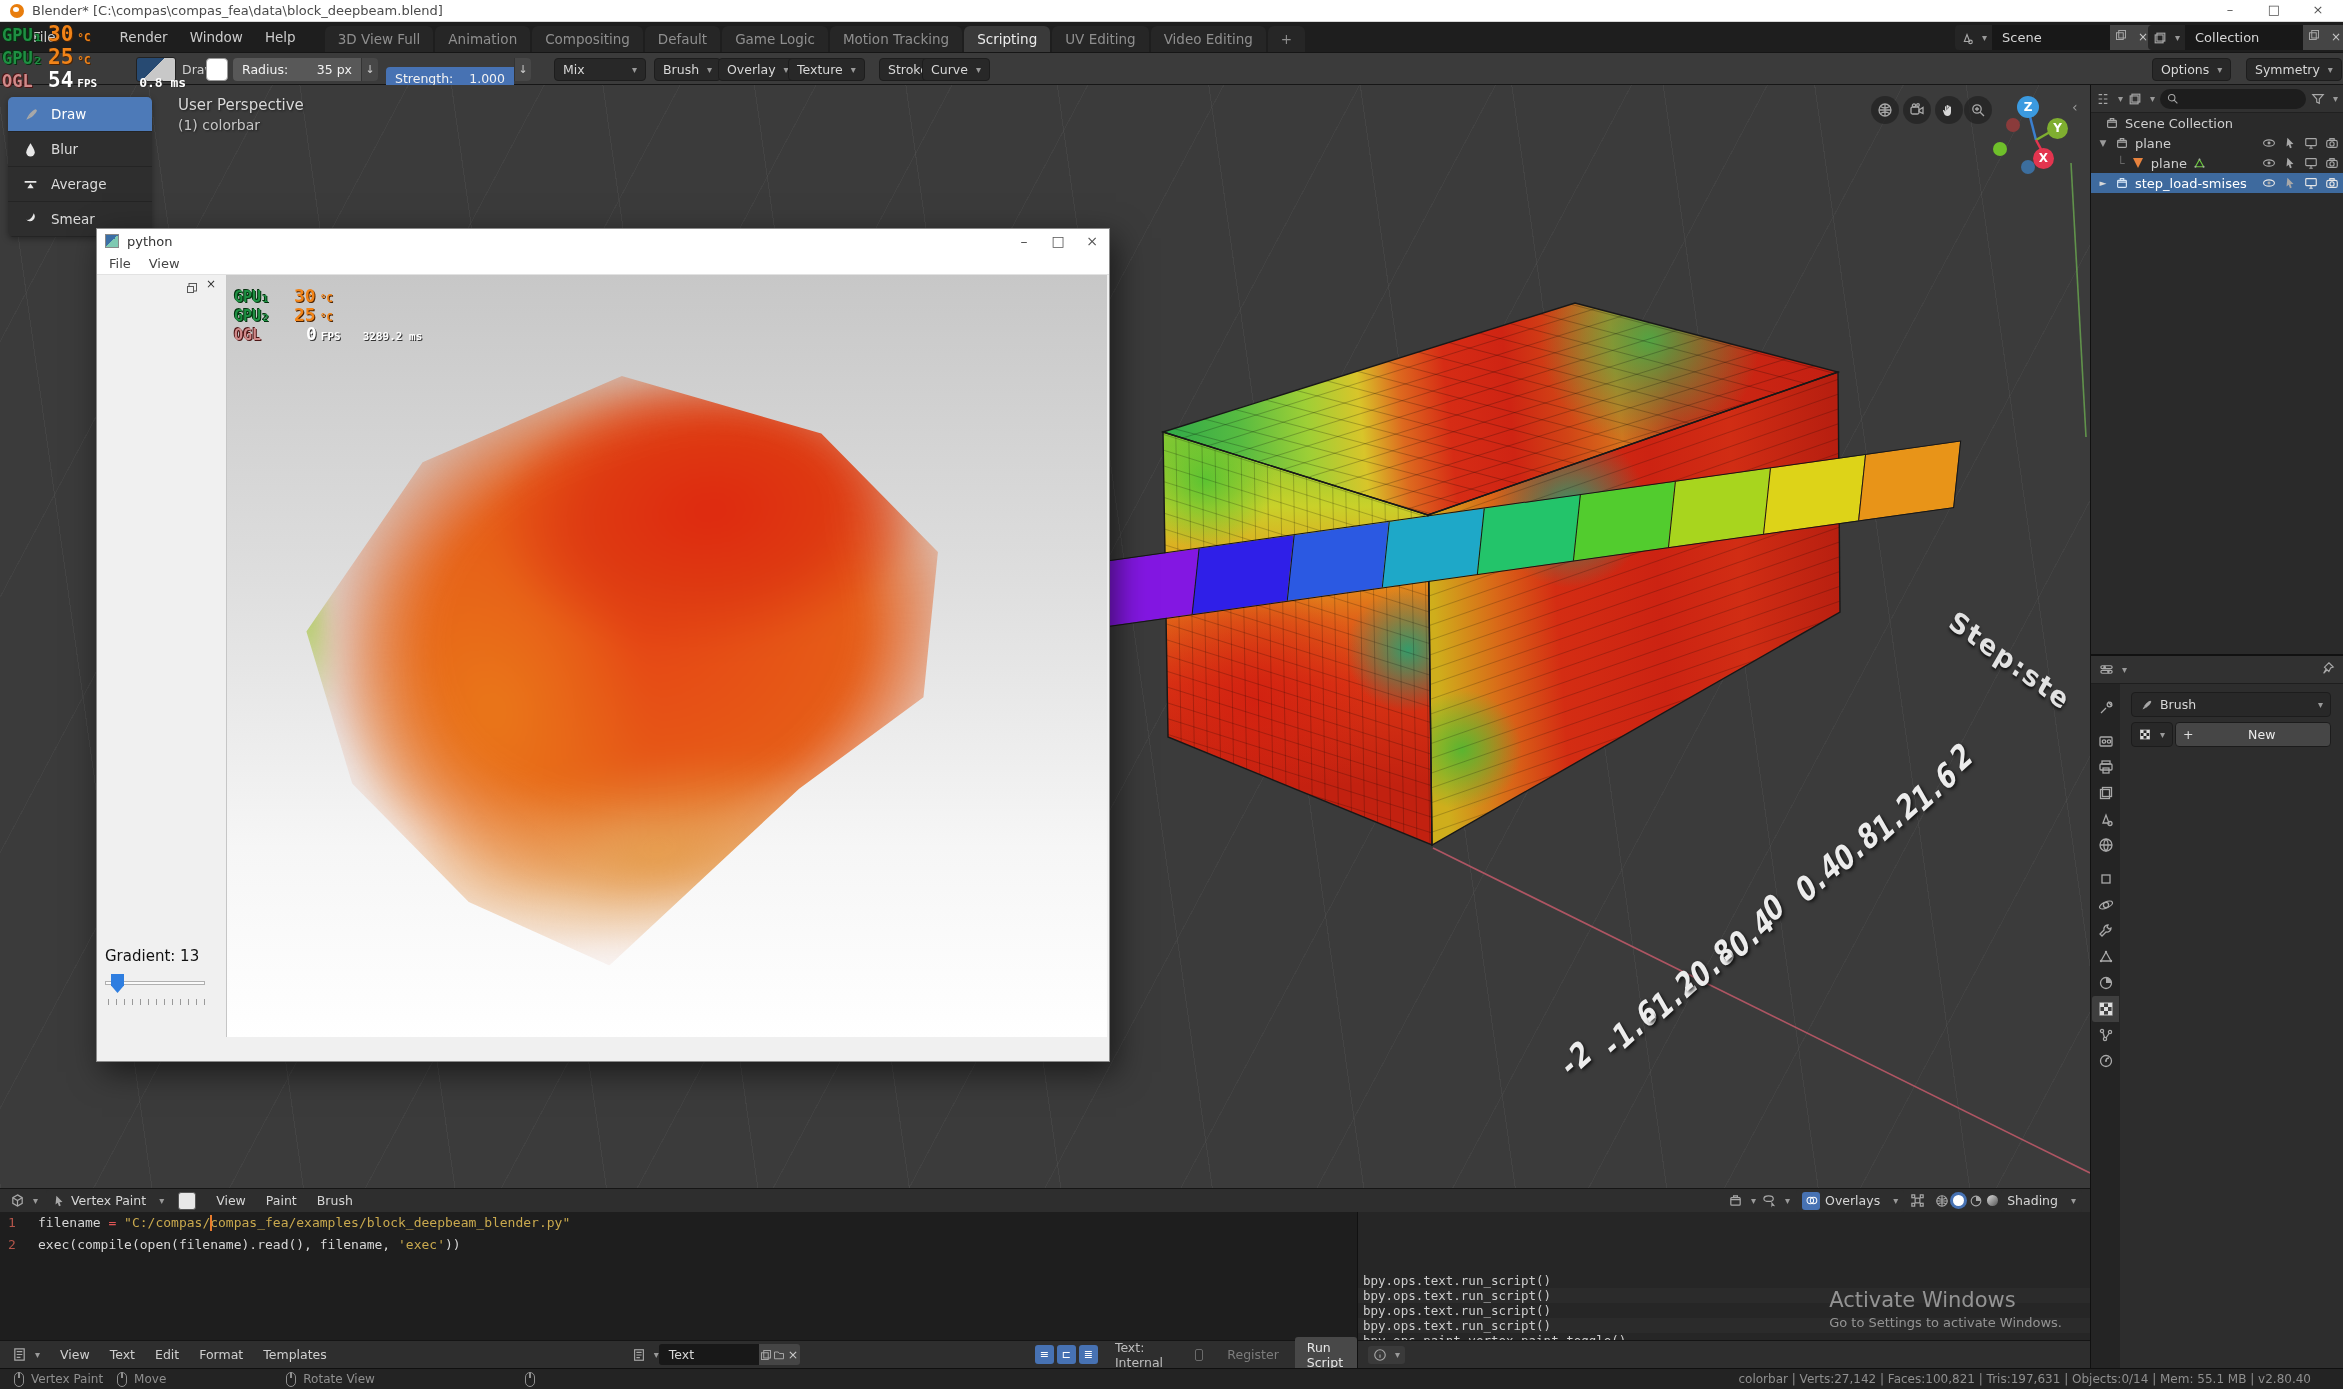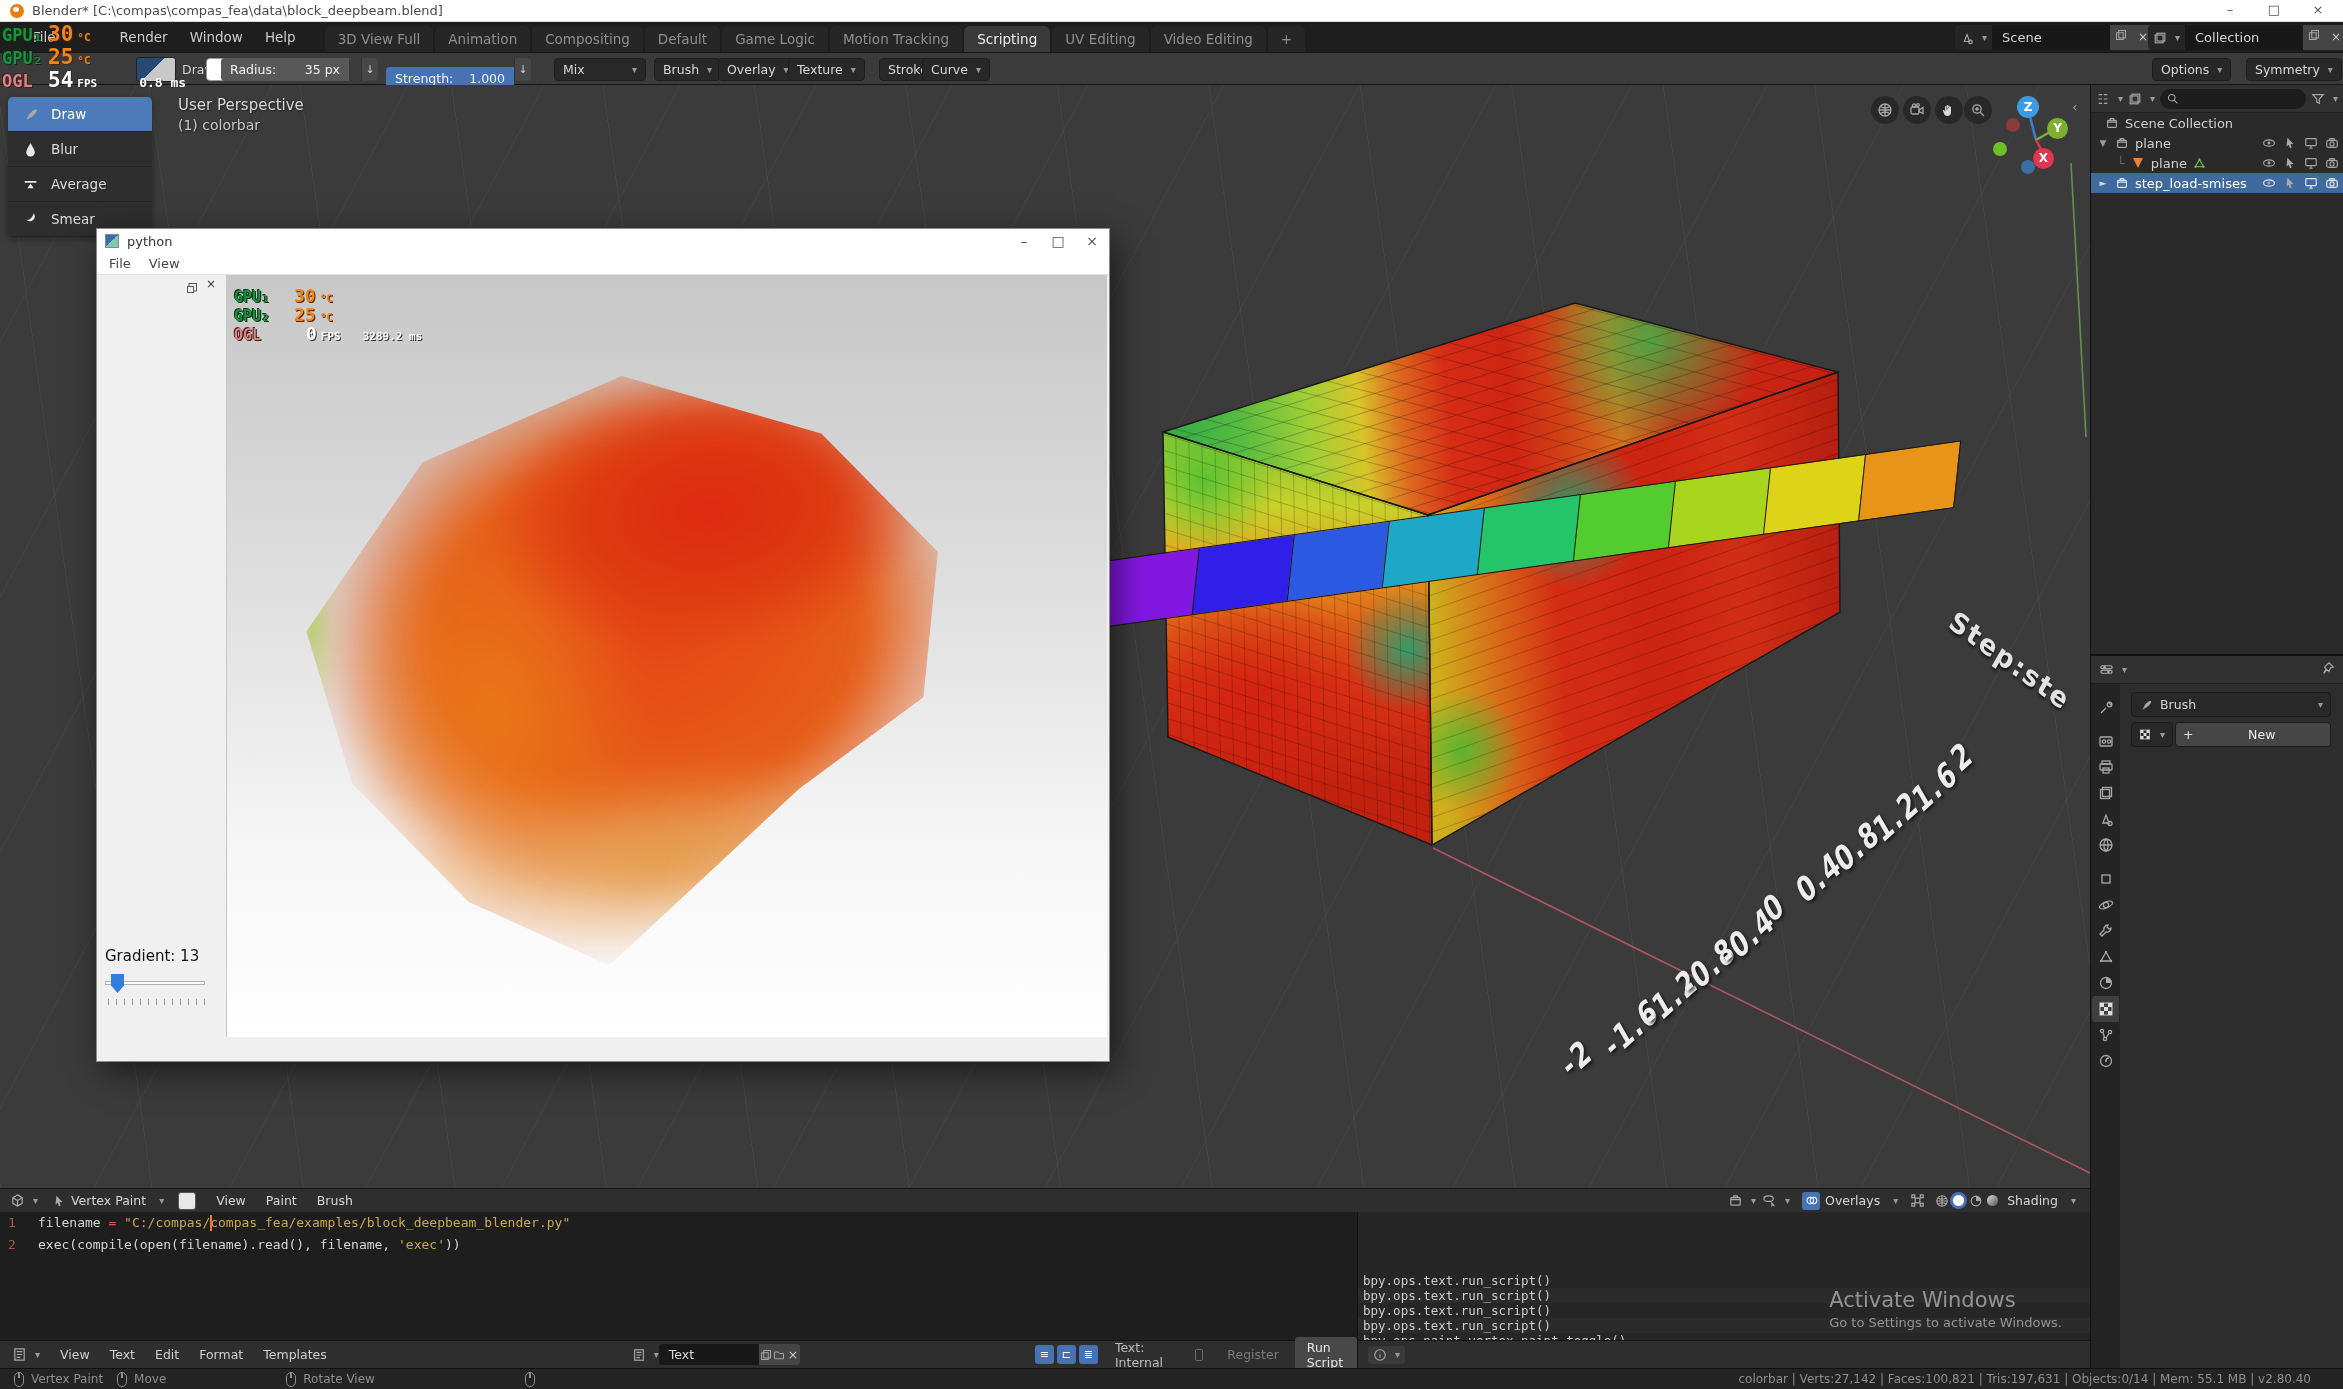--- a/index.html
+++ b/index.html
@@ -378,21 +378,21 @@
             <use href="#i-copy"></use>
           </svg></span>
       <span class="btn">×</span>
     </div>
   </div>
 
   <div id="toolrow" class="abs">
     <span class="toolthumb"></span>
     <span class="abs" style="left:182px; top:9px; color:#d0d0d0; font-size:12.5px">Draw</span>
     <span class="swatch-w"></span>
-    <div class="slider gray" style="left:221px; width:128px">
+    <div class="slider gray" style="left:233px; width:128px">
       <span>Radius:</span>
       <span>35 px</span>
     </div>
     <span class="sl-arrow" style="left:361px">↓</span>
     <div class="slider blue" style="left:386px; width:128px">
       <span>Strength:</span>
       <span>1.000</span>
     </div>
     <span class="sl-arrow" style="left:514px">↓</span>
     <div class="pop" style="left:554px; width:92px">

